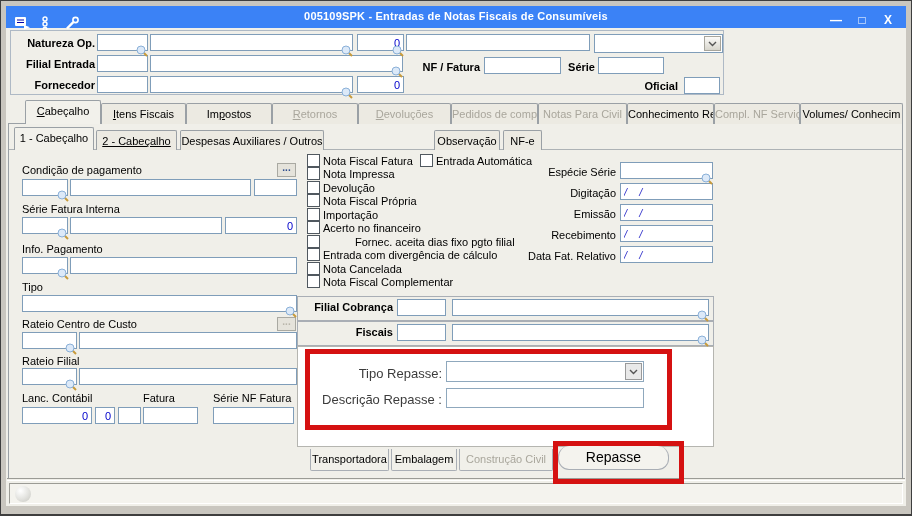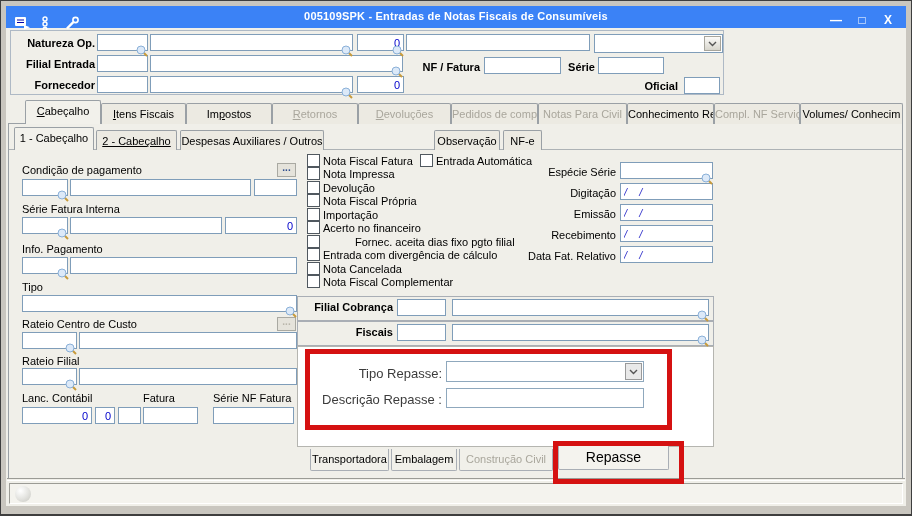--- a/index.html
+++ b/index.html
@@ -25,21 +25,21 @@
   .cb{position:absolute;width:11px;height:11px;background:#fff;border:1px solid #50585f;box-sizing:content-box;}
   .tab{position:absolute;box-sizing:border-box;border:1px solid #9aa0a5;border-bottom:none;
        border-radius:2px 2px 0 0;background:#eceae2;font:11px "Liberation Sans",sans-serif;
        text-align:center;color:#000;padding-top:4px;overflow:hidden;white-space:nowrap;}
   .tab.active{background:#f2f1eb;z-index:2;}
   .tab.dis{color:#a9a69c;}
   .btab{position:absolute;box-sizing:border-box;border:1px solid #a9aeb5;border-top:none;
         border-radius:0 0 2px 2px;background:#f1f0ea;font:11px "Liberation Sans",sans-serif;
         text-align:center;color:#000;padding-top:4px;white-space:nowrap;overflow:hidden;}
   .btab.dis{color:#a9a69c;}
-  .btab.active{background:#f4f3ee;font-size:14px;padding-top:3px;z-index:7;}
+  .btab.active{background:#f4f3ee;font-size:14px;padding-top:3px;z-index:7;border-radius:11px;}
   .panel{position:absolute;border:1px solid #a9aeb5;box-sizing:border-box;}
   .dots{position:absolute;width:19px;height:14px;background:#e5e3db;border:1px solid #a9a9a2;
         box-sizing:border-box;font:bold 10px "Liberation Sans",sans-serif;text-align:center;
         line-height:8px;color:#2f4f8f;}
   .dots.dis{color:#b9b6ab;}
   .cwrap{position:absolute;box-sizing:border-box;border:1px solid #7f9db9;background:#fff;}
   .cbtn{position:absolute;right:1px;top:1px;bottom:1px;width:17px;
         background:linear-gradient(#fbfaf8,#d8d6cd);border:1px solid #a7a59c;box-sizing:border-box;
         display:flex;align-items:center;justify-content:center;}
   .rlabel{position:absolute;font:13px "Liberation Sans",sans-serif;color:#3c3c3c;white-space:nowrap;}

